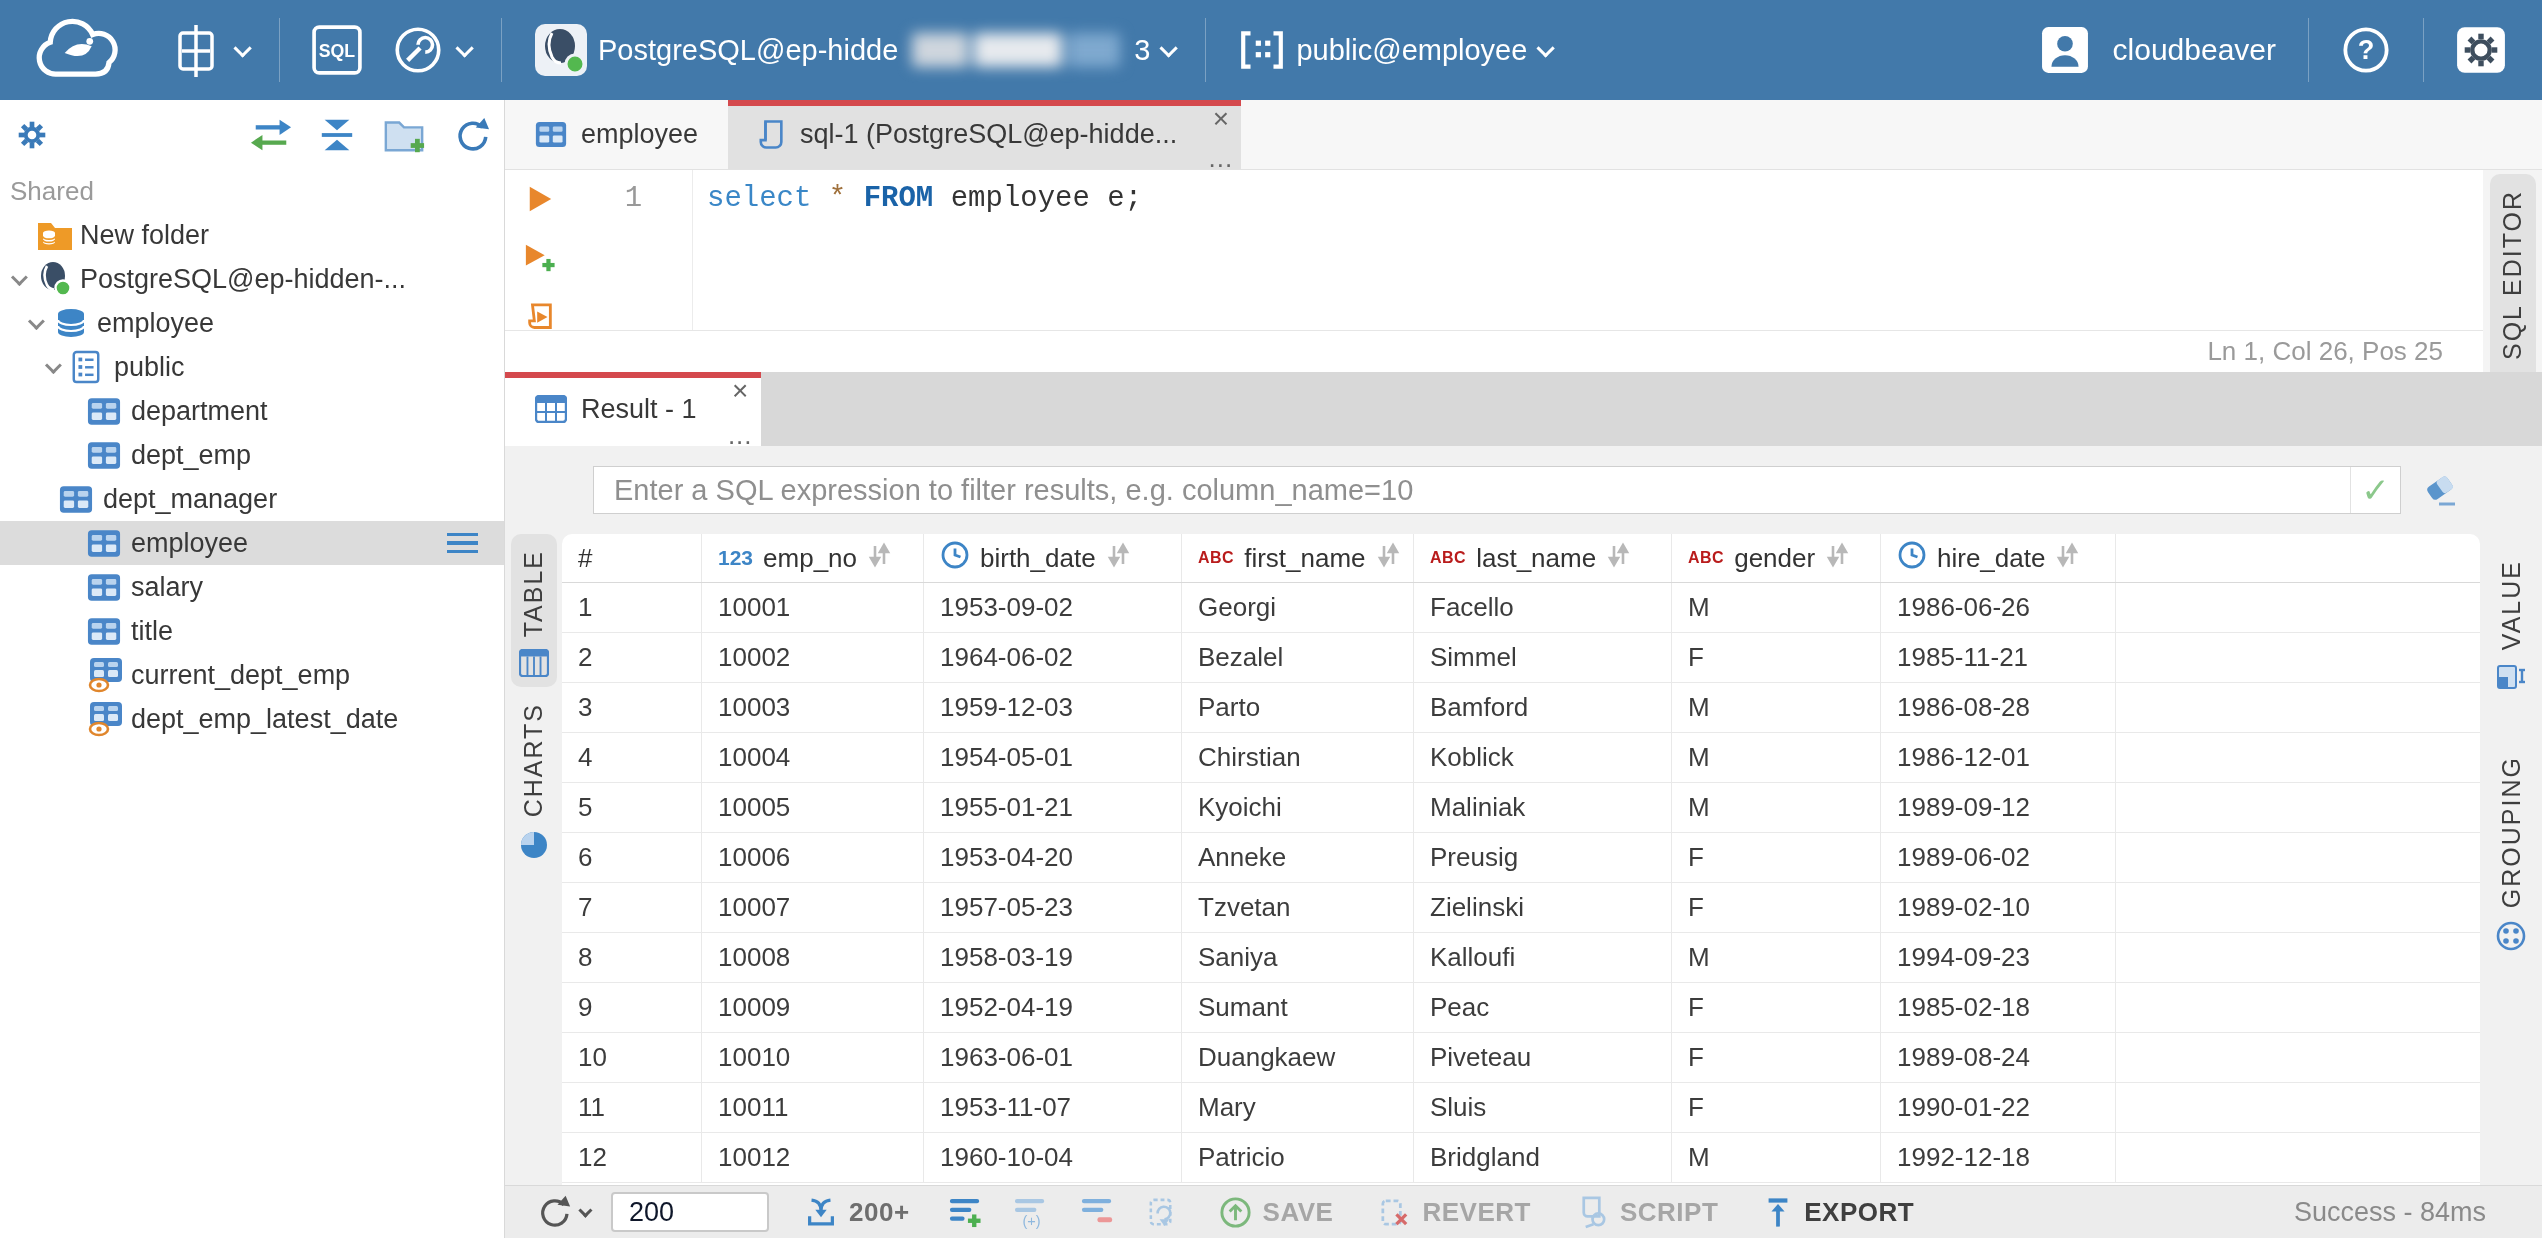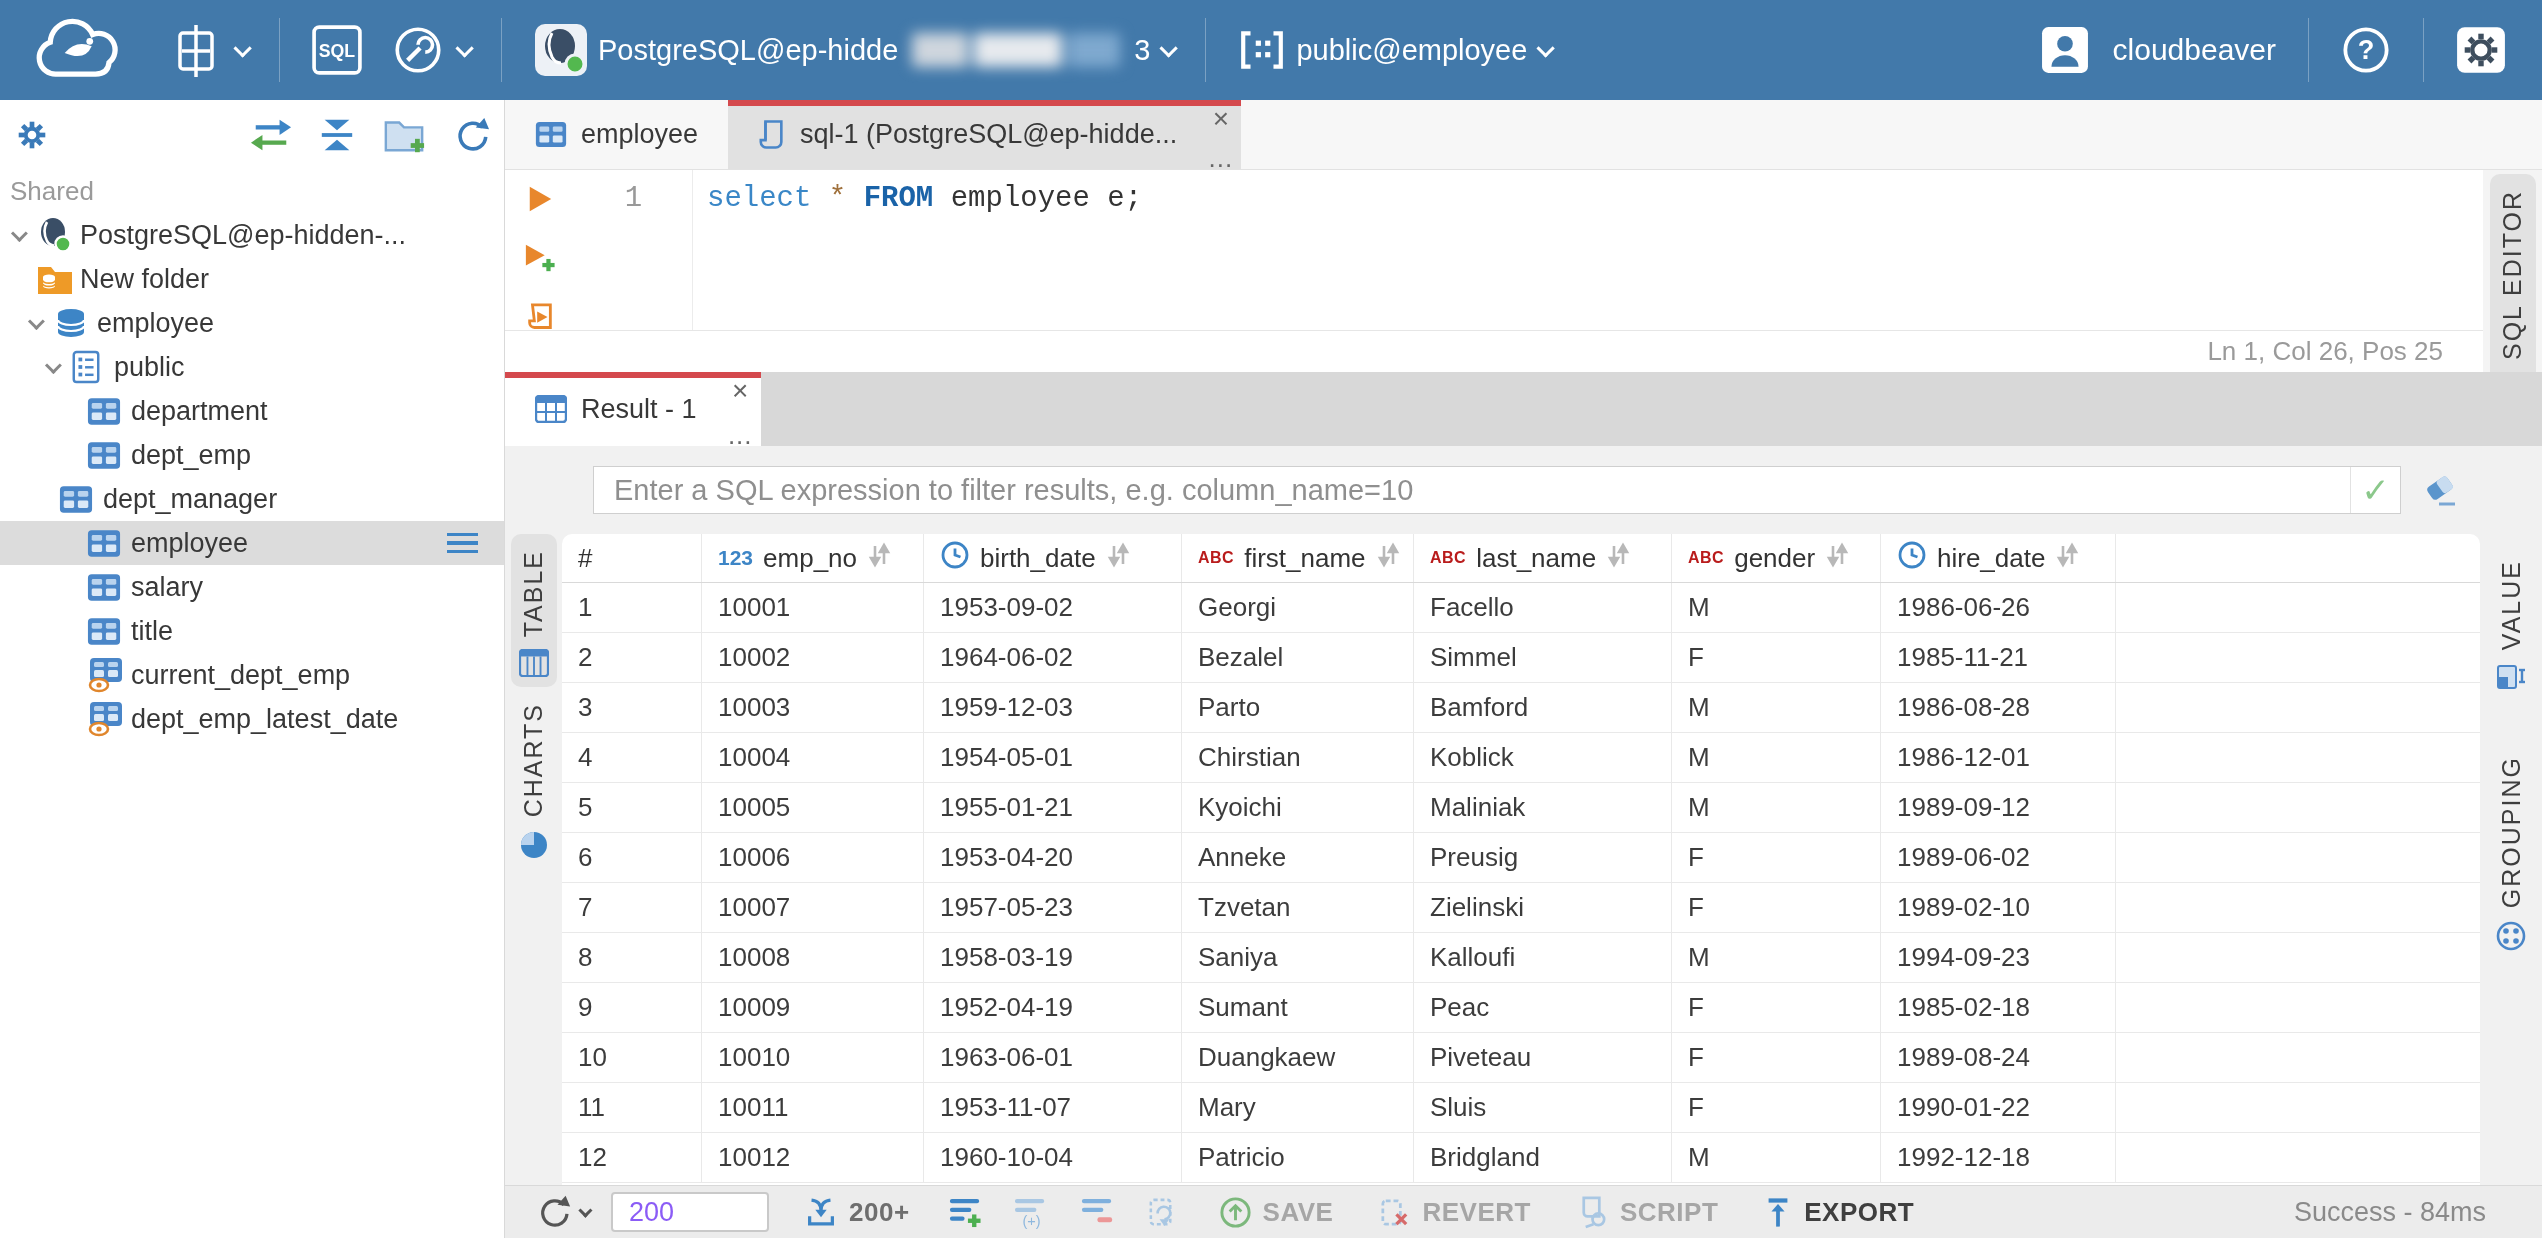--- a/index.html
+++ b/index.html
@@ -91,21 +91,21 @@
   .tabc { color:#b91c1c; font-size:16px; font-weight:bold; letter-spacing:.5px; }
   .tr { display:flex; height:50px; border-bottom:1px solid #e9e9e9; }
   .td { display:flex; align-items:center; padding:0 16px; border-right:1px solid #e9e9e9; font-size:26px; color:#3c3c3c; overflow:hidden; white-space:nowrap; flex:0 0 auto; cursor:default; }
 
   
   .btoolbar { height:53px; background:#ececec; border-top:1px solid #d9d9d9; display:flex; align-items:center; padding:0 0 0 30px; flex:0 0 auto; }
   .bt-item { display:inline-flex; align-items:center; cursor:pointer; flex:0 0 auto; }
   .bt-label { font-size:26px; font-weight:bold; color:#a6a6a6; margin-left:10px; letter-spacing:.5px; }
   .bt-label.enabled { color:#3f3f3f; }
   .bt-label.semi { color:#6e6e6e; }
-  .rows-input { width:158px; height:40px; border:2px solid #c9c9c9; border-radius:4px; background:#fff; font-size:27px; color:#8b5cf6; padding:0 16px; outline:none; margin:0 34px 0 22px; font-family:"Liberation Sans","DejaVu Sans",sans-serif; }
+  .rows-input { width:158px; height:40px; border:2px solid #c9c9c9; border-radius:4px; background:#fff; font-size:27px; color:#0f172a; padding:0 16px; outline:none; margin:0 34px 0 22px; font-family:"Liberation Sans","DejaVu Sans",sans-serif; }
   .chev-dark { width:10px; height:10px; border-right:3px solid #555; border-bottom:3px solid #555; transform:rotate(45deg) translateY(-2px); display:inline-block; margin-left:8px; }
   .bt-status { margin-left:auto; color:#8a8a8a; font-size:27px; padding-right:56px; }
   .mr30 { margin-right:30px; } .mr38 { margin-right:38px; } .mr44 { margin-right:44px; }
 </style>
 </head>
 <body>
 
 <div class="page">
 
   <div class="topbar">
@@ -255,44 +255,44 @@
         <span class="side-tool">
           <svg width="38" height="38" viewBox="0 0 40 40">
               <path d="M32 12 a13.5 13.5 0 1 0 3.5 10" fill="none" stroke="#3a7ab8" stroke-width="3.8"></path>
               <polygon points="25,12 39,14 34,2" fill="#3a7ab8"></polygon>
             </svg>
         </span>
       </div>
       <div class="shared-label">Shared</div>
       <div class="tree" id="tree">
           <div class="tree-row" style="padding-left: 8px;">
-            <span class="tree-slot">
-              <span class="chev-down"></span>
-            </span>
-            <span class="tree-icon">
-              <svg width="36" height="36" viewBox="0 0 36 36">
-                <ellipse cx="17" cy="15" rx="12" ry="14" fill="#3a4e66"></ellipse>
-                <path d="M11 5 q-5 9 0 19 q2.5 4.5 7 4.5" fill="none" stroke="#fff" stroke-width="2.6"></path>
-                <circle cx="27" cy="27" r="7.5" fill="#53b84f" stroke="#fff" stroke-width="2.4"></circle>
-              </svg>
-            </span>
-            <span class="tree-label">PostgreSQL@ep-hidden-...</span>
-          </div>
-          <div class="tree-row" style="padding-left: 8px;">
             <span class="tree-slot"></span>
             <span class="tree-icon">
               <svg width="38" height="34" viewBox="0 0 38 34">
                 <path d="M2 5 h13 l4 5 h17 v22 H2 z" fill="#ee9a27"></path>
                 <ellipse cx="13" cy="15" rx="6" ry="2.6" fill="#fff"></ellipse>
                 <rect x="7" y="15" width="12" height="9" fill="#fff"></rect>
                 <ellipse cx="13" cy="24" rx="6" ry="2.6" fill="#fff"></ellipse>
                 <path d="M7 18.5 a6 2.6 0 0 0 12 0 M7 21.8 a6 2.6 0 0 0 12 0" stroke="#ee9a27" fill="none" stroke-width="1.6"></path>
               </svg>
             </span>
             <span class="tree-label">New folder</span>
+          </div>
+          <div class="tree-row" style="padding-left: 8px;">
+            <span class="tree-slot">
+              <span class="chev-down"></span>
+            </span>
+            <span class="tree-icon">
+              <svg width="36" height="36" viewBox="0 0 36 36">
+                <ellipse cx="17" cy="15" rx="12" ry="14" fill="#3a4e66"></ellipse>
+                <path d="M11 5 q-5 9 0 19 q2.5 4.5 7 4.5" fill="none" stroke="#fff" stroke-width="2.6"></path>
+                <circle cx="27" cy="27" r="7.5" fill="#53b84f" stroke="#fff" stroke-width="2.4"></circle>
+              </svg>
+            </span>
+            <span class="tree-label">PostgreSQL@ep-hidden-...</span>
           </div>
           <div class="tree-row" style="padding-left: 25px;">
             <span class="tree-slot">
               <span class="chev-down"></span>
             </span>
             <span class="tree-icon">
               <svg width="36" height="34" viewBox="0 0 36 34">
                 <path d="M5 8 v18 a13 5 0 0 0 26 0 V8" fill="#3d85c6"></path>
                 <ellipse cx="18" cy="8" rx="13" ry="5" fill="#3d85c6"></ellipse>
                 <path d="M5 14 a13 5 0 0 0 26 0 M5 20 a13 5 0 0 0 26 0" fill="none" stroke="#fff" stroke-width="2.2"></path>

